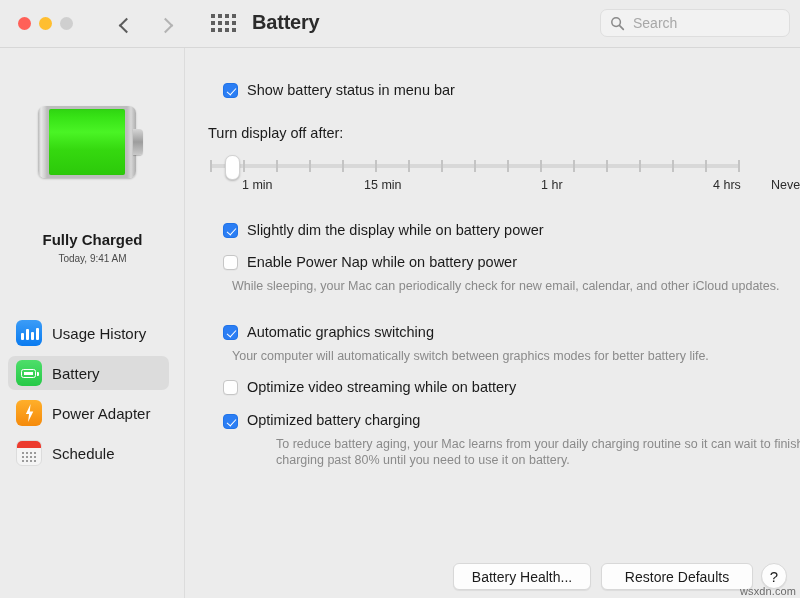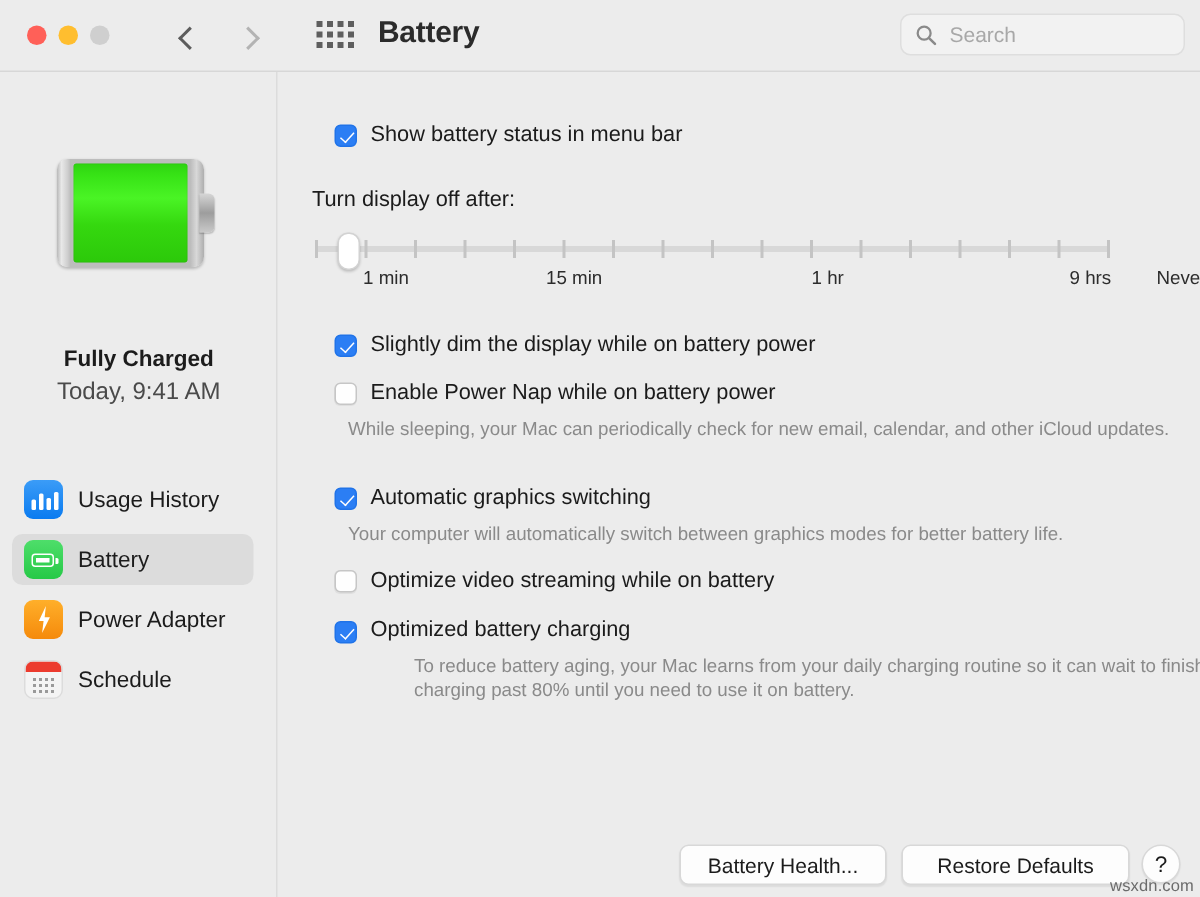--- a/index.html
+++ b/index.html
@@ -172,21 +172,21 @@
     text-align: center;
     font-size: 15px;
     font-weight: bold;
     color: #1c1c1c;
   }
   #charge-time {
     position: absolute;
     left: 0; top: 205px;
     width: 185px;
     text-align: center;
-    font-size: 16px;
+    font-size: 10px;
     color: #4a4a4a;
   }
 
   #sidebar-list {
     position: absolute;
     left: 0; top: 268px;
     width: 185px;
   }
   .side-item {
     position: relative;
@@ -548,21 +548,21 @@
       <span class="tick" style="left:429px"></span>
       <span class="tick" style="left:462px"></span>
       <span class="tick" style="left:495px"></span>
       <span class="tick" style="left:528px"></span>
       <div id="slider-thumb"></div>
     </div>
 
     <span class="slider-tick-label" style="left:24px;">1 min</span>
     <span class="slider-tick-label" style="left:146px;">15 min</span>
     <span class="slider-tick-label" style="left:323px;">1 hr</span>
-    <span class="slider-tick-label" style="left:495px;">9 hrs</span>
+    <span class="slider-tick-label" style="left:495px;">4 hrs</span>
     <span class="slider-tick-label" style="left:553px;">Never</span>
 
     <div class="row" style="left:22px; top:173px;">
       <span class="checkbox on"></span>
       <span class="cb-label">Slightly dim the display while on battery power</span>
     </div>
 
     <div class="row" style="left:22px; top:205px;">
       <span class="checkbox off"></span>
       <span class="cb-label">Enable Power Nap while on battery power</span>

